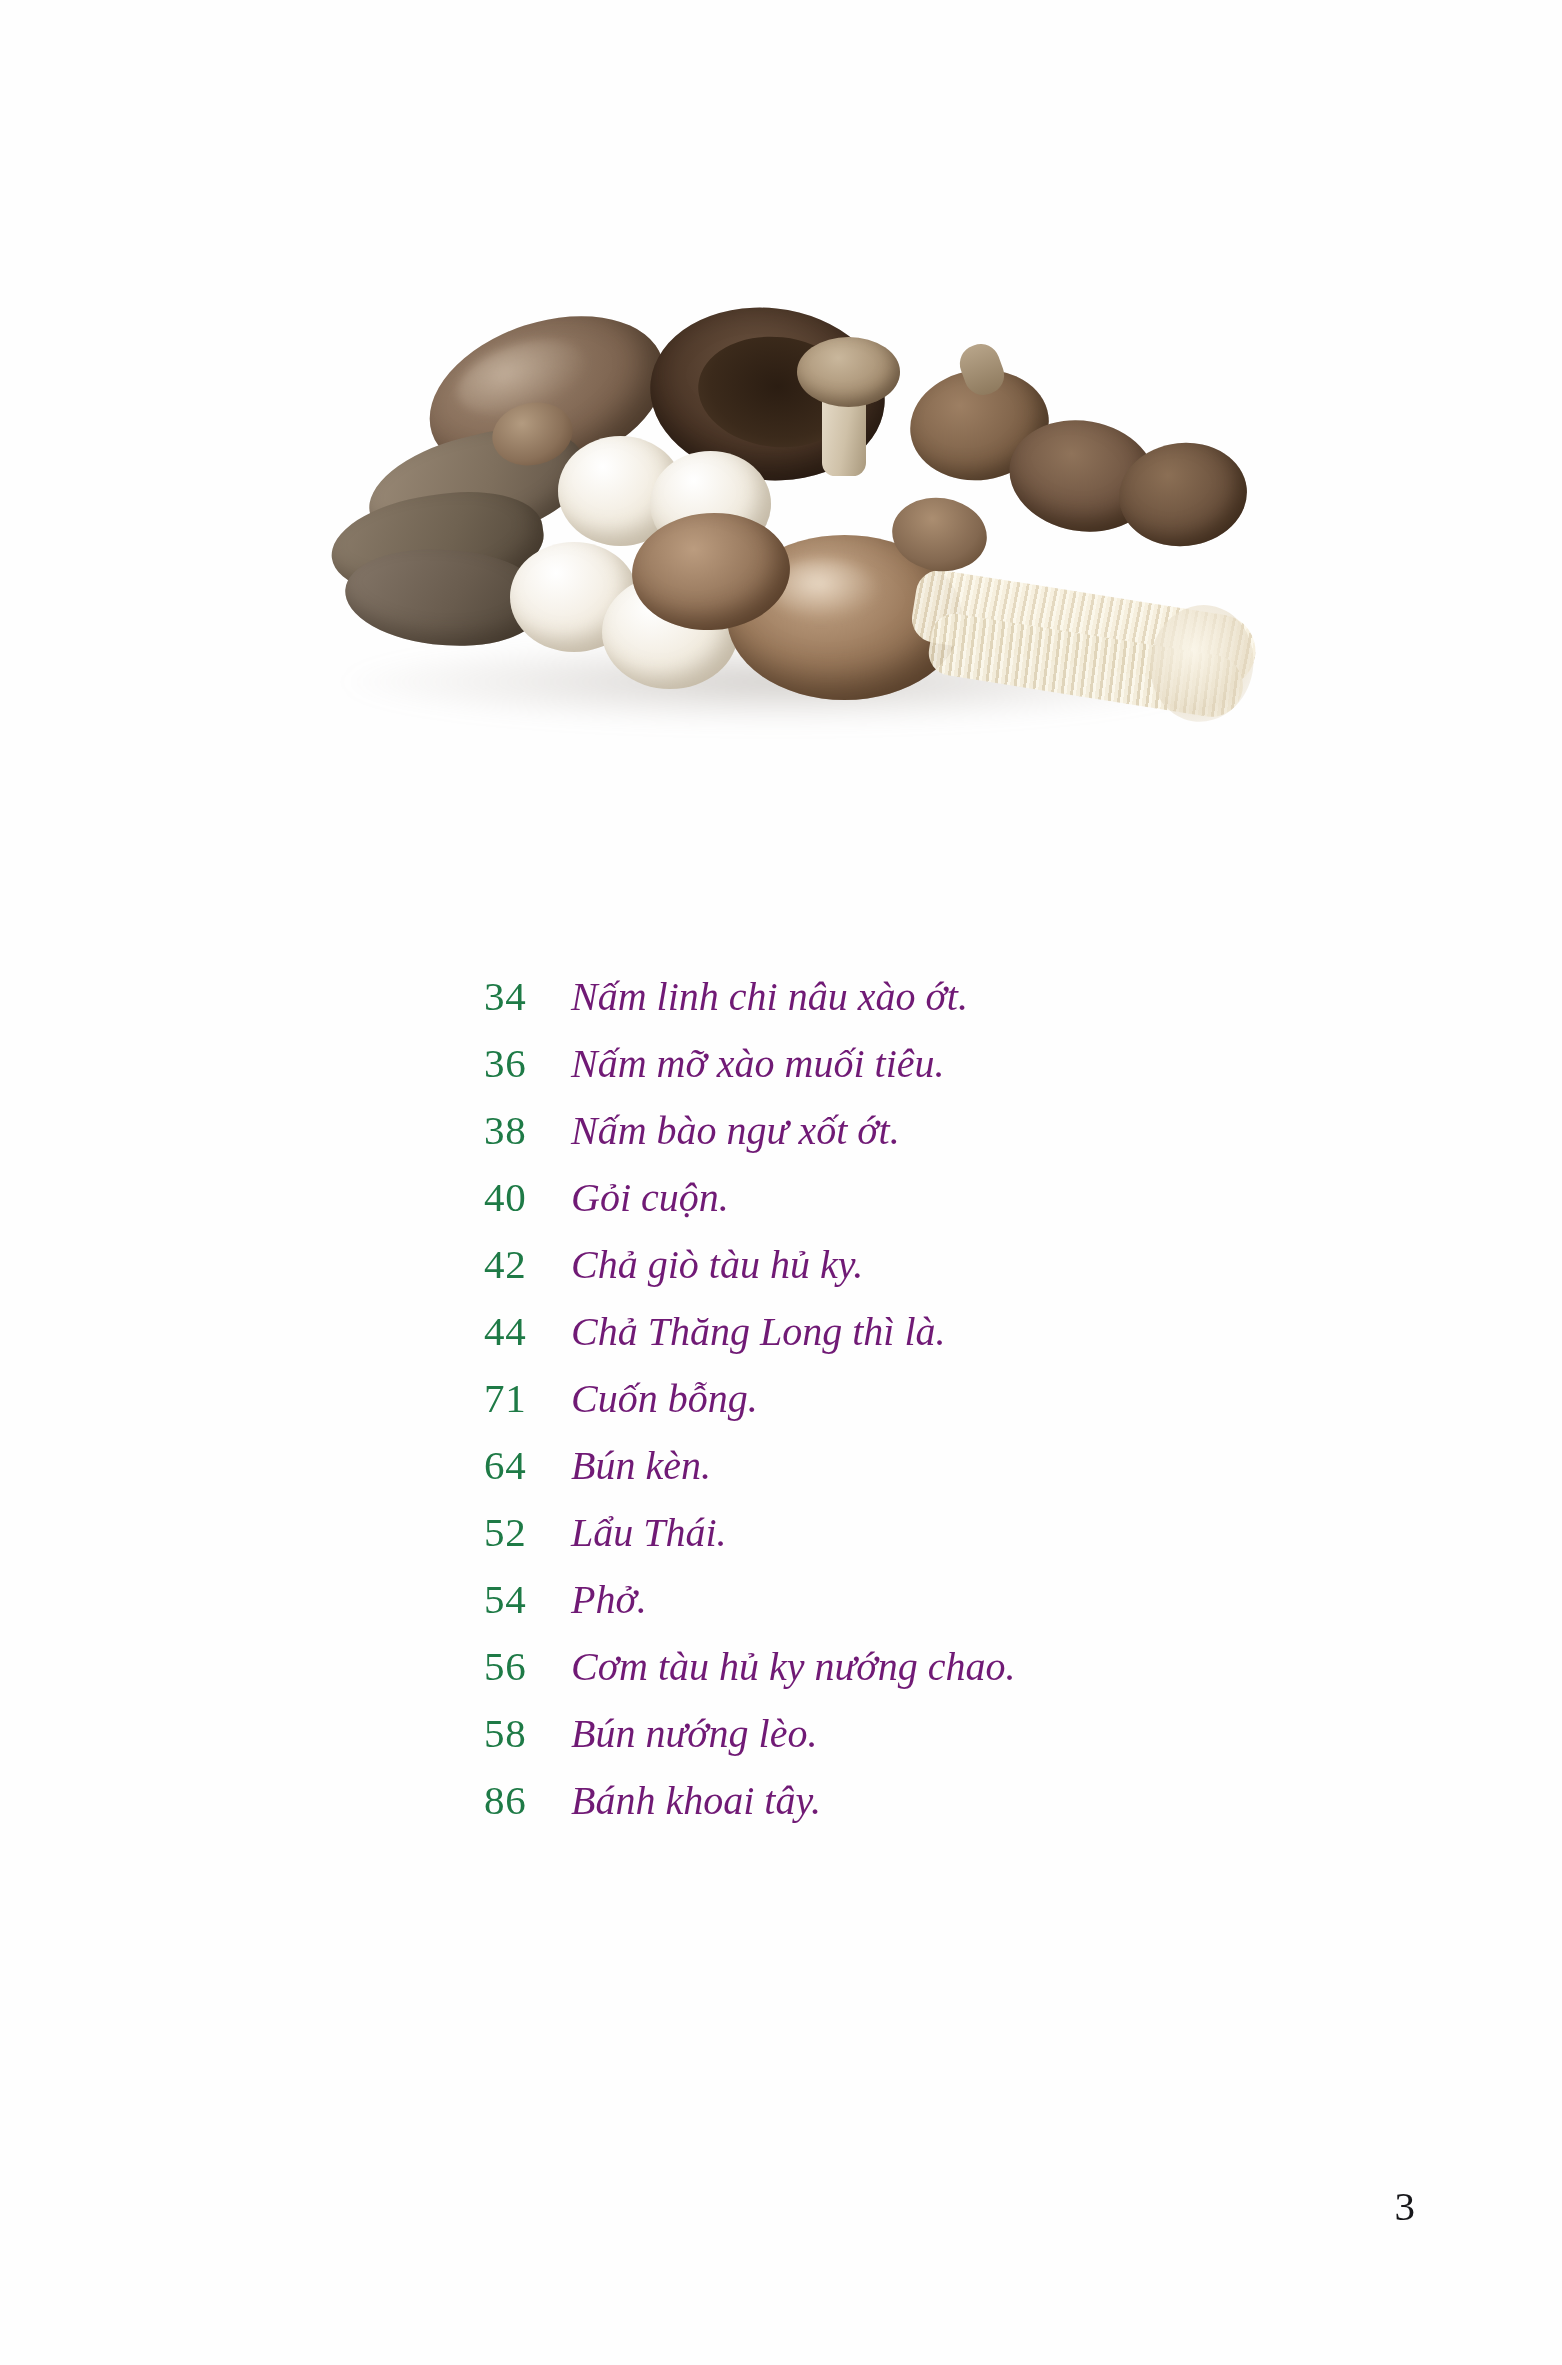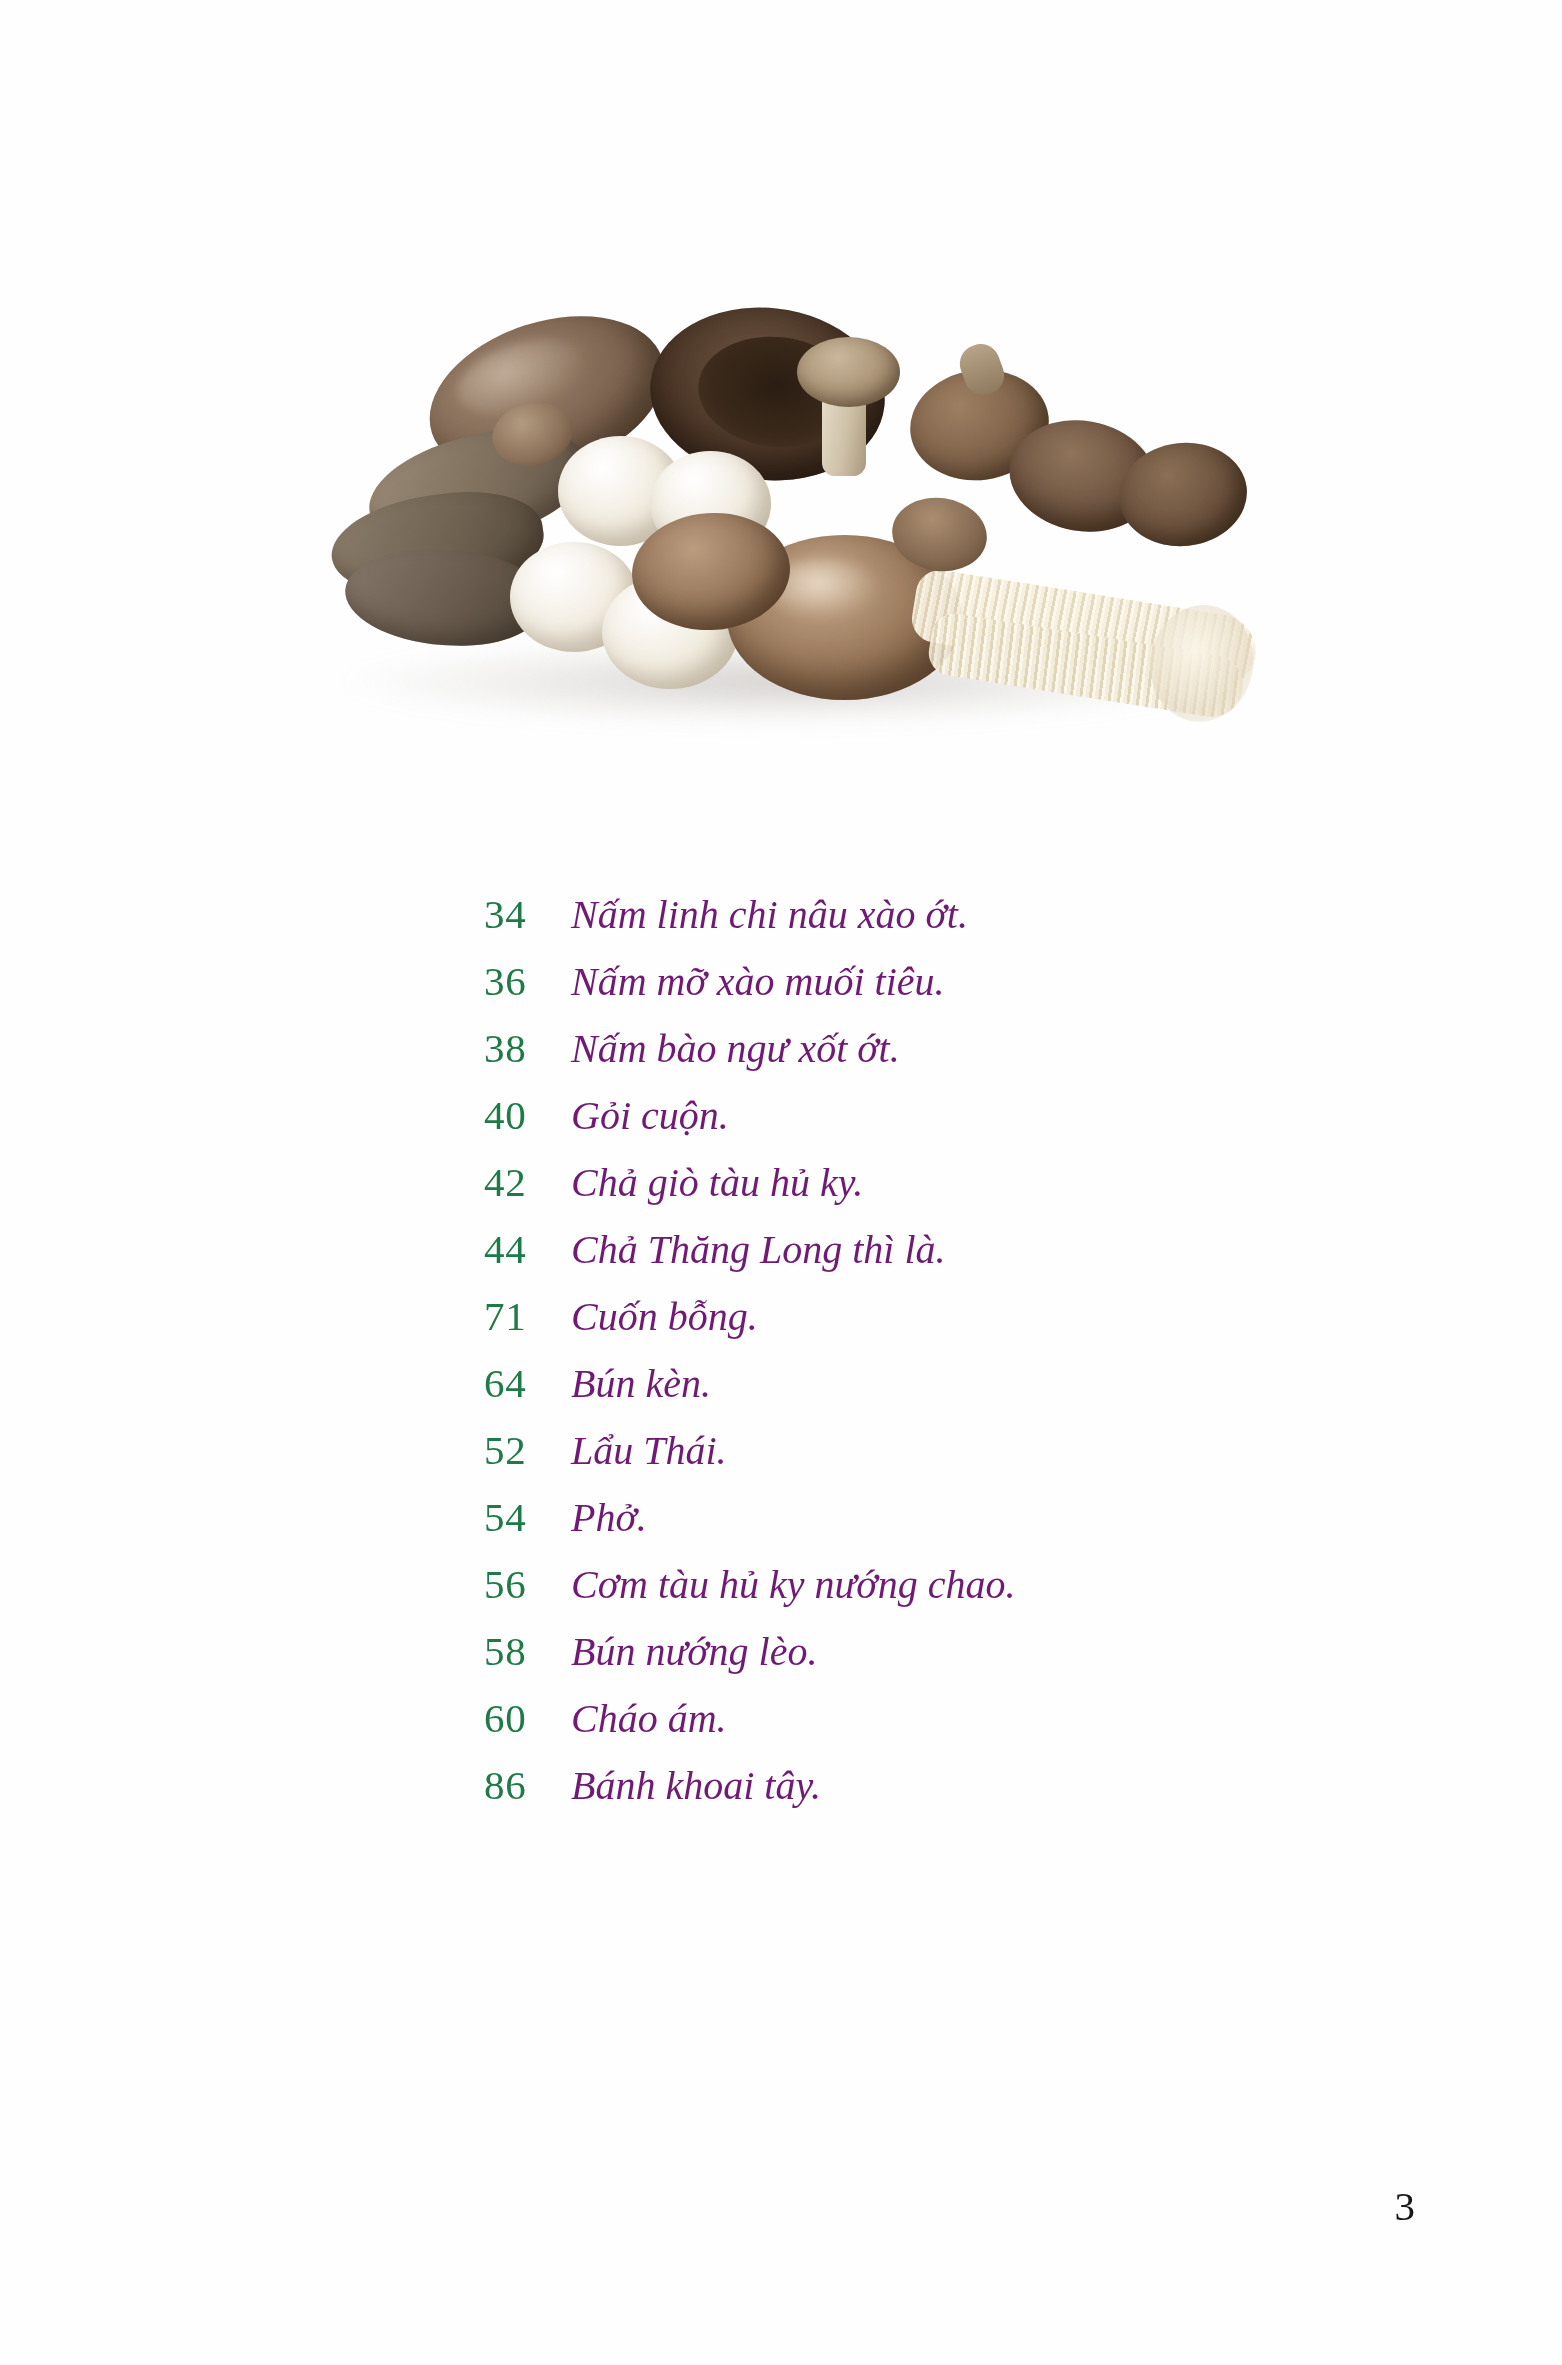--- a/index.html
+++ b/index.html
@@ -46,21 +46,21 @@
     width: 866px;
     height: 88px;
     background: radial-gradient(ellipse at center, rgba(120,110,100,0.30) 0%, rgba(150,140,130,0.12) 45%, rgba(255,255,255,0) 72%);
     filter: blur(8.8px);
   }
 
   
   .toc {
     position: absolute;
     left: 484px;
-    top: 890px;
+    top: 972px;
     width: 880px;
   }
   .toc-row {
     display: flex;
     align-items: baseline;
     height: 67px;
   }
   .toc-num {
     width: 87px;
     flex: none;
@@ -236,24 +236,20 @@
     </div>
     <div class="toc-row">
       <span class="toc-num">56</span>
       <span class="toc-title">Cơm tàu hủ ky nướng chao.</span>
     </div>
     <div class="toc-row">
       <span class="toc-num">58</span>
       <span class="toc-title">Bún nướng lèo.</span>
     </div>
     <div class="toc-row">
-      <span class="toc-num">60</span>
-      <span class="toc-title">Cháo ám.</span>
-    </div>
-    <div class="toc-row">
       <span class="toc-num">86</span>
       <span class="toc-title">Bánh khoai tây.</span>
     </div>
 
   </div>
 
   <div class="folio">3</div>
 
 </div>
 

